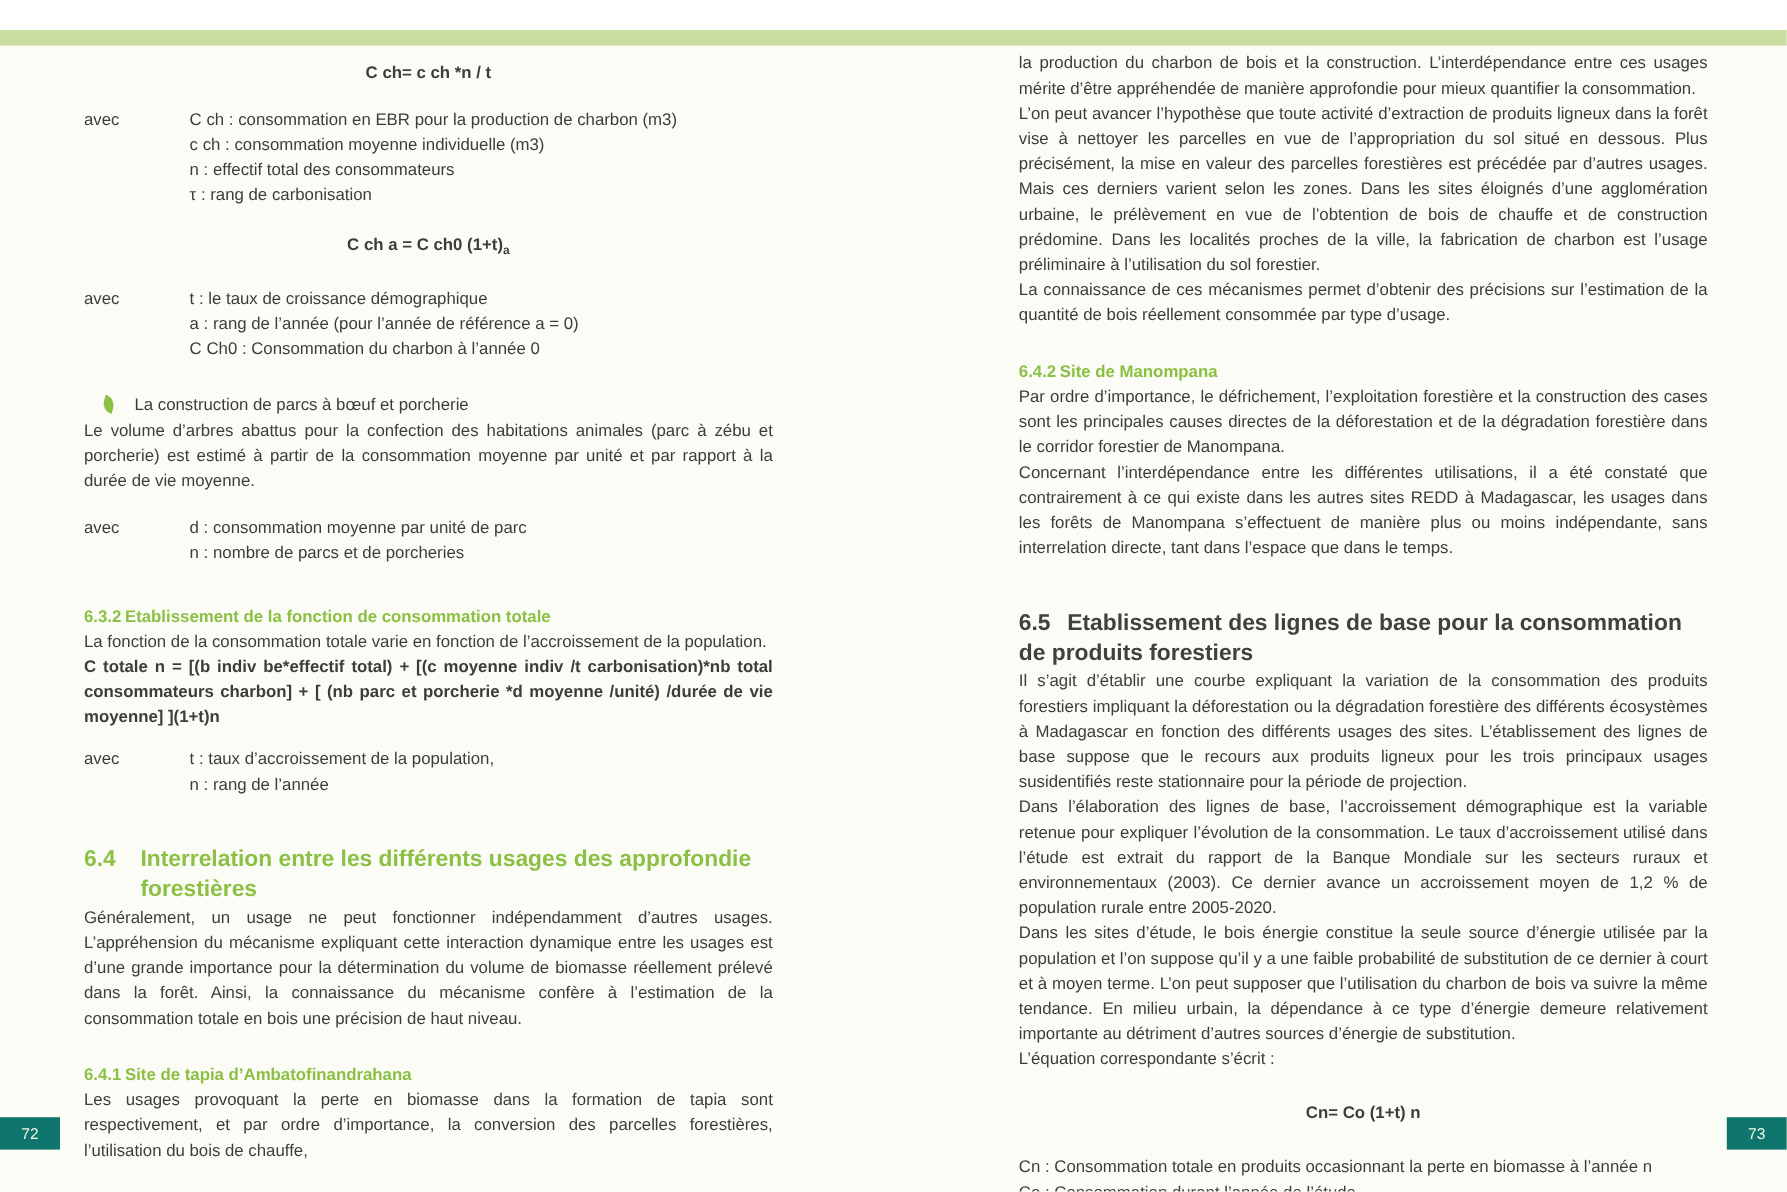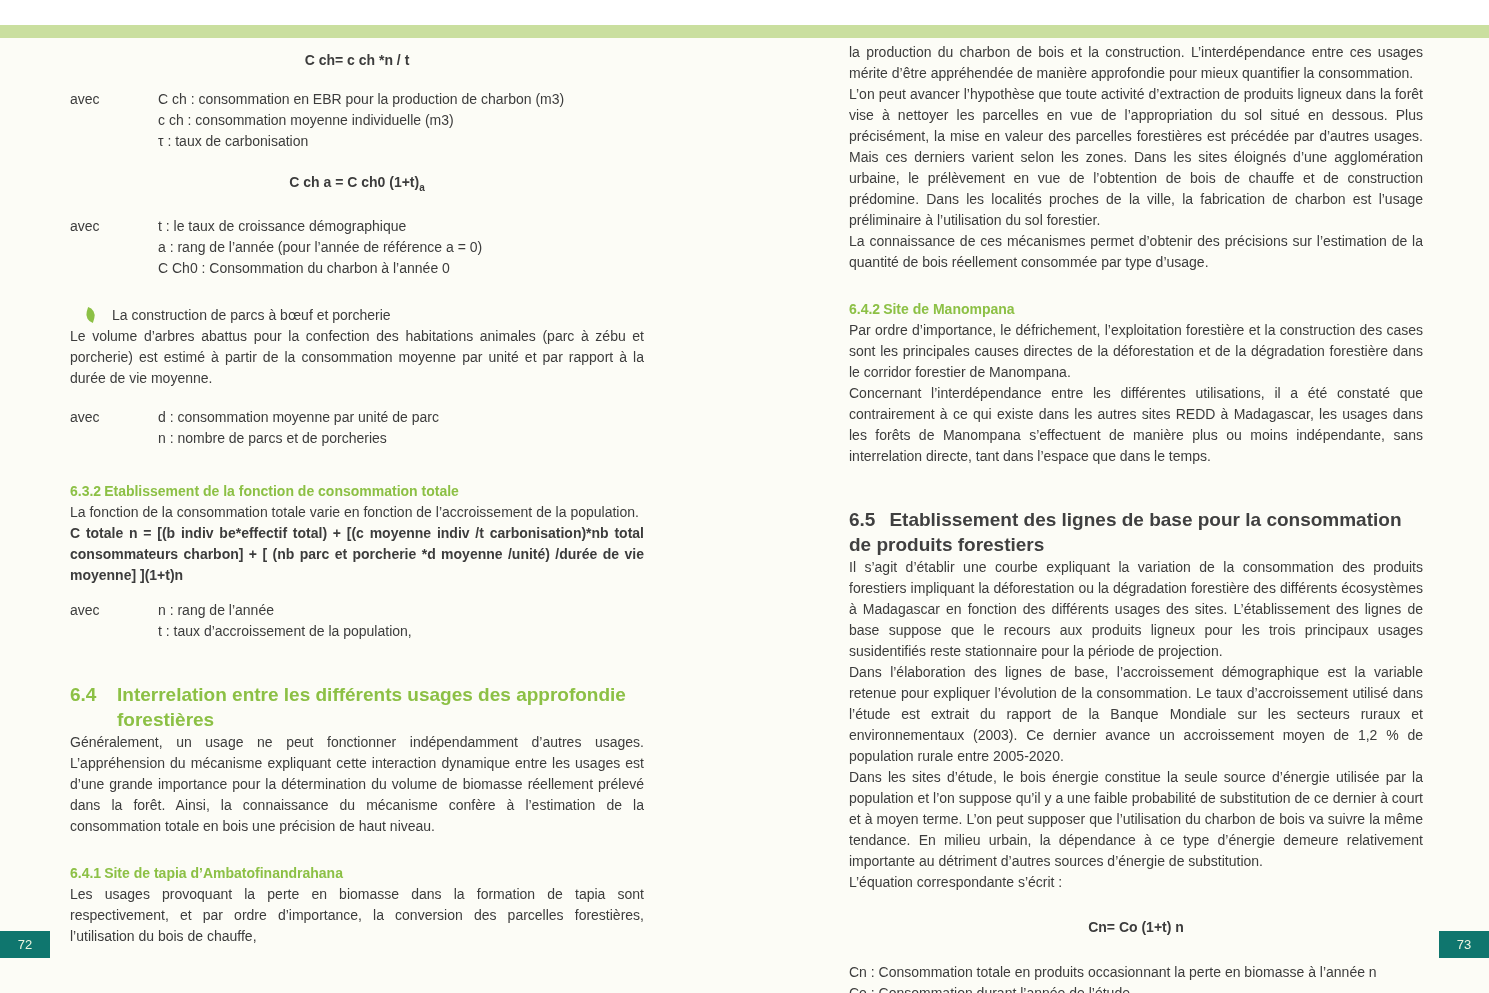--- a/index.html
+++ b/index.html
@@ -107,21 +107,22 @@
 
 <div class="page page-left">
 
   <div class="formula mt8">C ch= c ch *n / t</div>
 
   <div class="avec mt18">
     <span class="avec-label">avec</span>
     <div class="avec-lines">
       <div class="def-line">C ch : consommation en EBR pour la production de charbon (m3)</div>
       <div class="def-line">c ch : consommation moyenne individuelle (m3)</div>
-      <div class="def-line">τ : taux de carbonisation</div>
+      <div class="def-line">n : effectif total des consommateurs</div>
+      <div class="def-line">τ : rang de carbonisation</div>
     </div>
   </div>
 
   <div class="formula mt20"><span>C ch a = C ch0 (1+t)</span><sub>a</sub></div>
 
   <div class="avec mt18">
     <span class="avec-label">avec</span>
     <div class="avec-lines">
       <div class="def-line">t : le taux de croissance démographique</div>
       <div class="def-line">a : rang de l’année (pour l’année de référence a = 0)</div>
@@ -149,22 +150,22 @@
     <span class="h3-num">6.3.2</span><span>Etablissement de la fonction de consommation totale</span>
   </div>
 
   <p class="body mt10">La fonction de la consommation totale varie en fonction de l’accroissement de la population.</p>
 
   <p class="body bold-para mt14">C totale n = [(b indiv be*effectif total) + [(c moyenne indiv /t carbonisation)*nb total consommateurs charbon] + [ (nb parc et porcherie *d moyenne /unité) /durée de vie moyenne] ](1+t)n</p>
 
   <div class="avec mt14">
     <span class="avec-label">avec</span>
     <div class="avec-lines">
+      <div class="def-line">t : taux d’accroissement de la population,</div>
       <div class="def-line">n : rang de l’année</div>
-      <div class="def-line">t : taux d’accroissement de la population,</div>
     </div>
   </div>
 
   <div class="h2 mt40">
     <span class="h2-num">6.4</span>
     <span>Interrelation entre les différents usages des approfondie forestières</span>
   </div>
 
   <p class="body mt14">Généralement, un usage ne peut fonctionner indépendamment d’autres usages. L’appréhension du mécanisme expliquant cette interaction dynamique entre les usages est d’une grande importance pour la détermination du volume de biomasse réellement prélevé dans la forêt. Ainsi, la connaissance du mécanisme confère à l’estimation de la consommation totale en bois une précision de haut niveau.</p>
 

